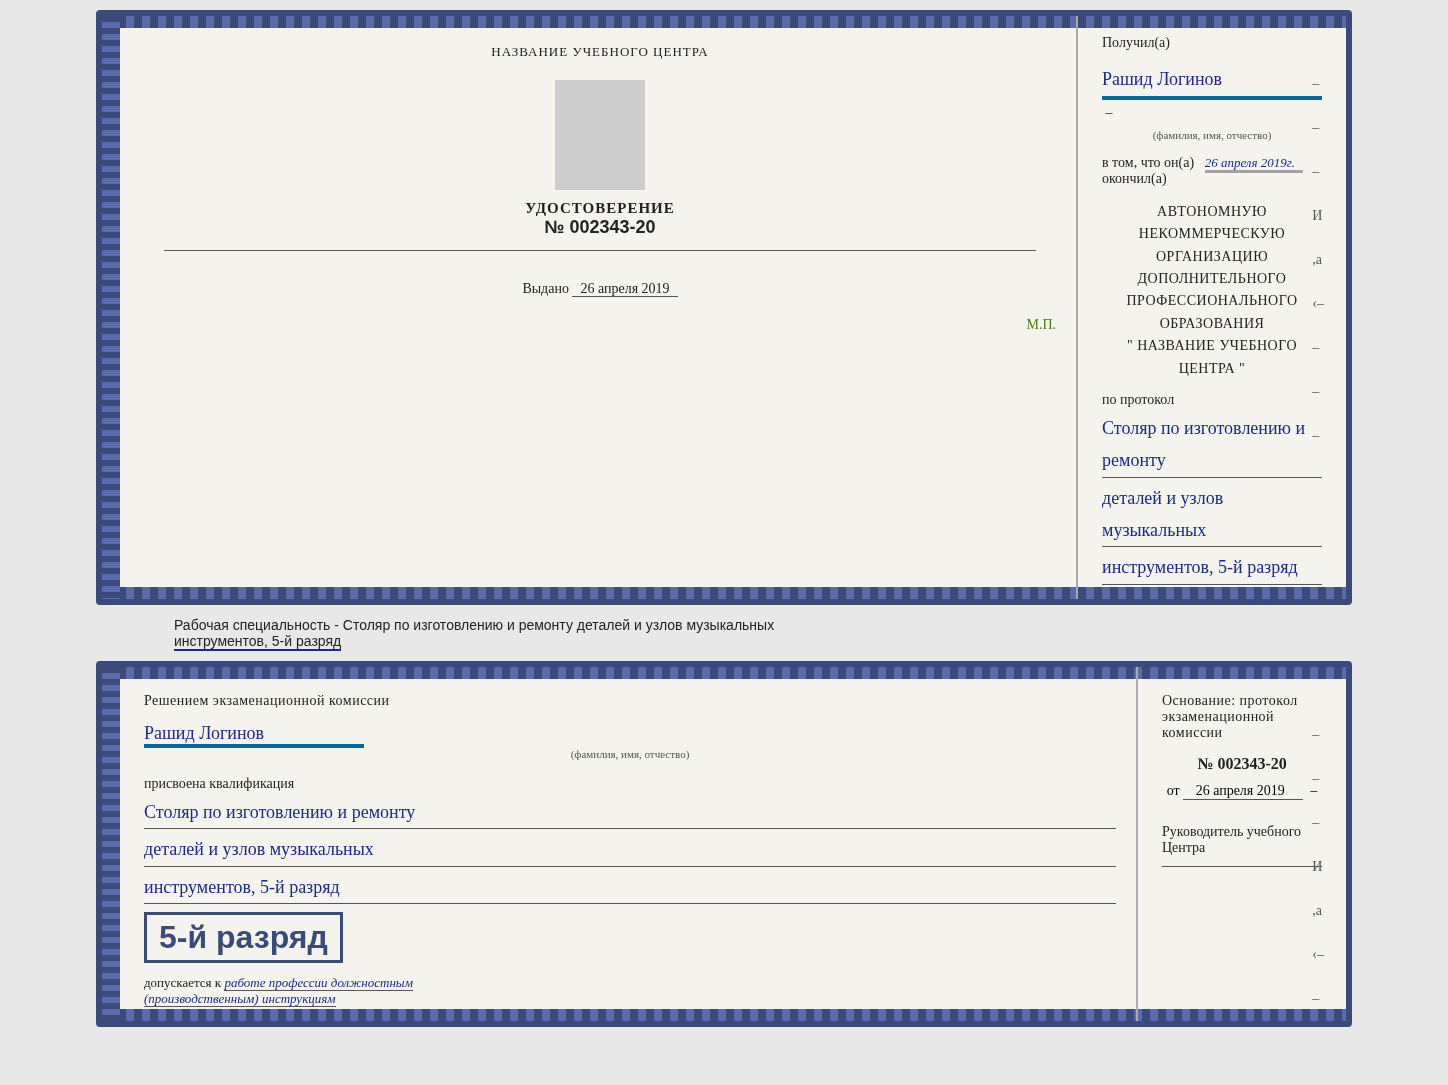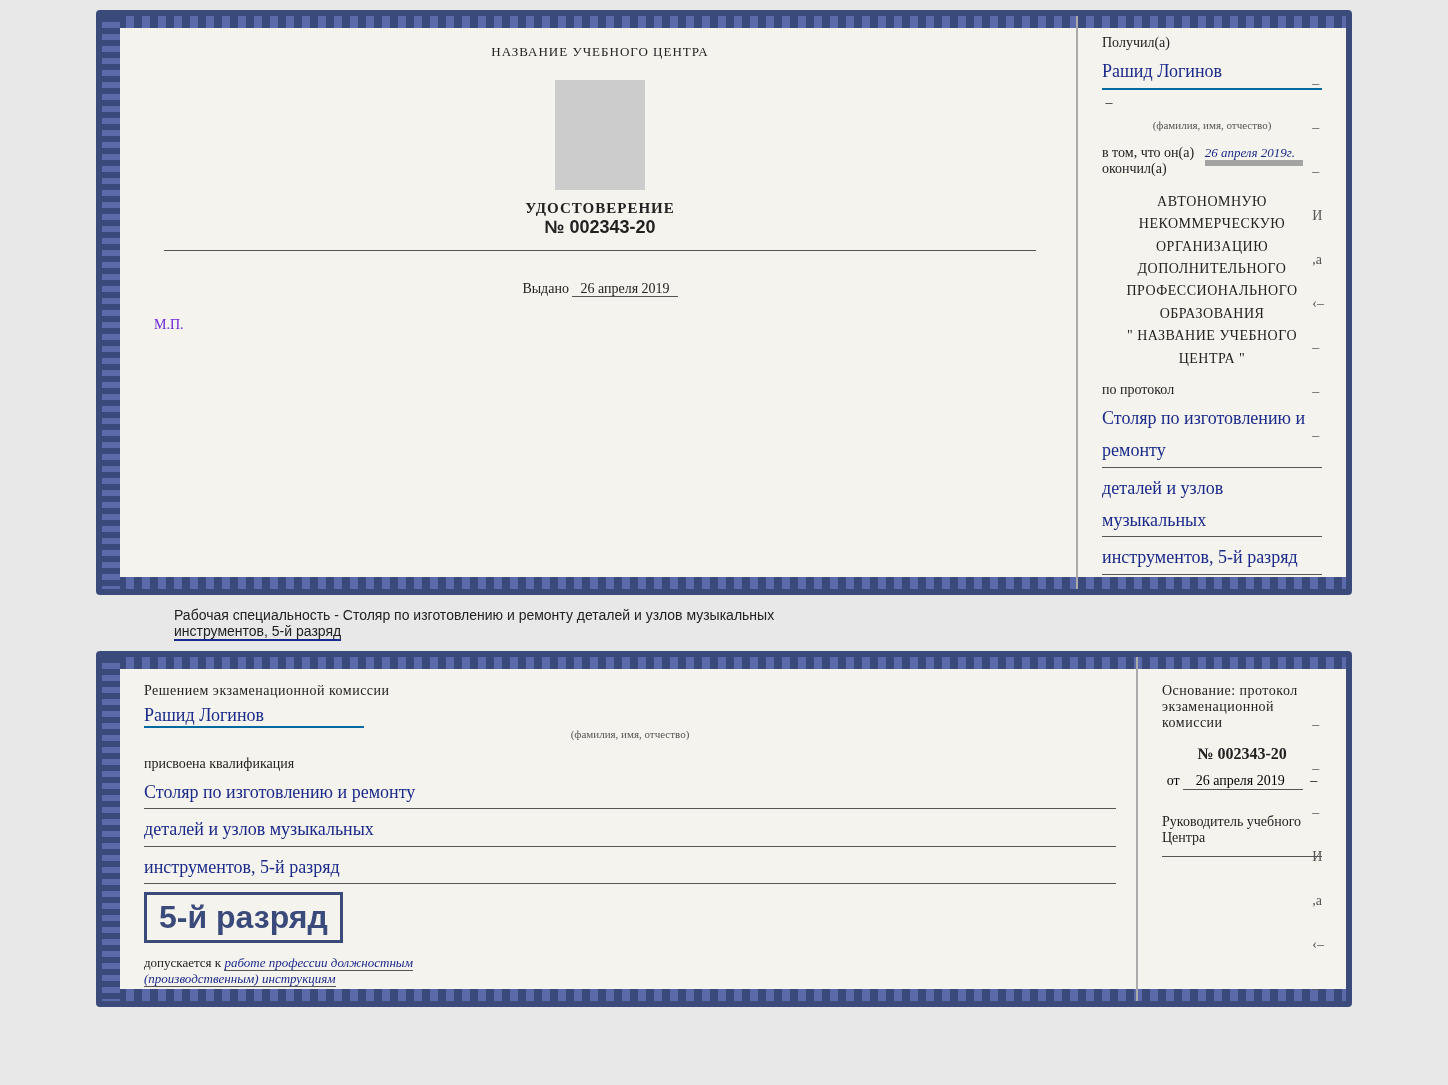--- a/index.html
+++ b/index.html
@@ -118,66 +118,67 @@
 
     .vydano-line {
       text-align: center;
       font-size: 14px;
       color: #222;
       margin-top: 30px;
     }
 
     .mp-line {
       font-size: 14px;
-      color: #6d28d9;
+      color: #4d7c0f;
       margin-top: 20px;
-      text-align: left;
+      text-align: right;
       width: 100%;
       padding-left: 10px;
     }
 
     
     .recipient-line {
       font-size: 14px;
       color: #222;
       margin-bottom: 4px;
       line-height: 1.8;
     }
 
     .handwritten {
       font-family: 'Segoe Script', 'Brush Script MT', cursive;
       font-size: 18px;
       color: #1a2a8a;
     }
 
     .handwritten-underline {
-      border-bottom: 2px solid #0369a1;
+      border-bottom: 4px solid #0369a1;
       display: inline-block;
       min-width: 220px;
+      margin-top: 8px;
     }
 
     .subtitle-small {
       font-size: 11px;
       color: #555;
       text-align: center;
       display: block;
       margin-top: 0px;
     }
 
     .vtom-line {
       font-size: 14px;
       color: #222;
       margin-top: 10px;
     }
 
     .vtom-date {
       font-style: italic;
       font-size: 13px;
       color: #1a2a8a;
-      border-bottom: 6px solid #a3a3a3;
+      border-bottom: 3px solid #a3a3a3;
       padding-right: 8px;
     }
 
     .org-block {
       margin-top: 14px;
       font-size: 14px;
       color: #222;
       line-height: 1.6;
       text-align: center;
       letter-spacing: 0.5px;

